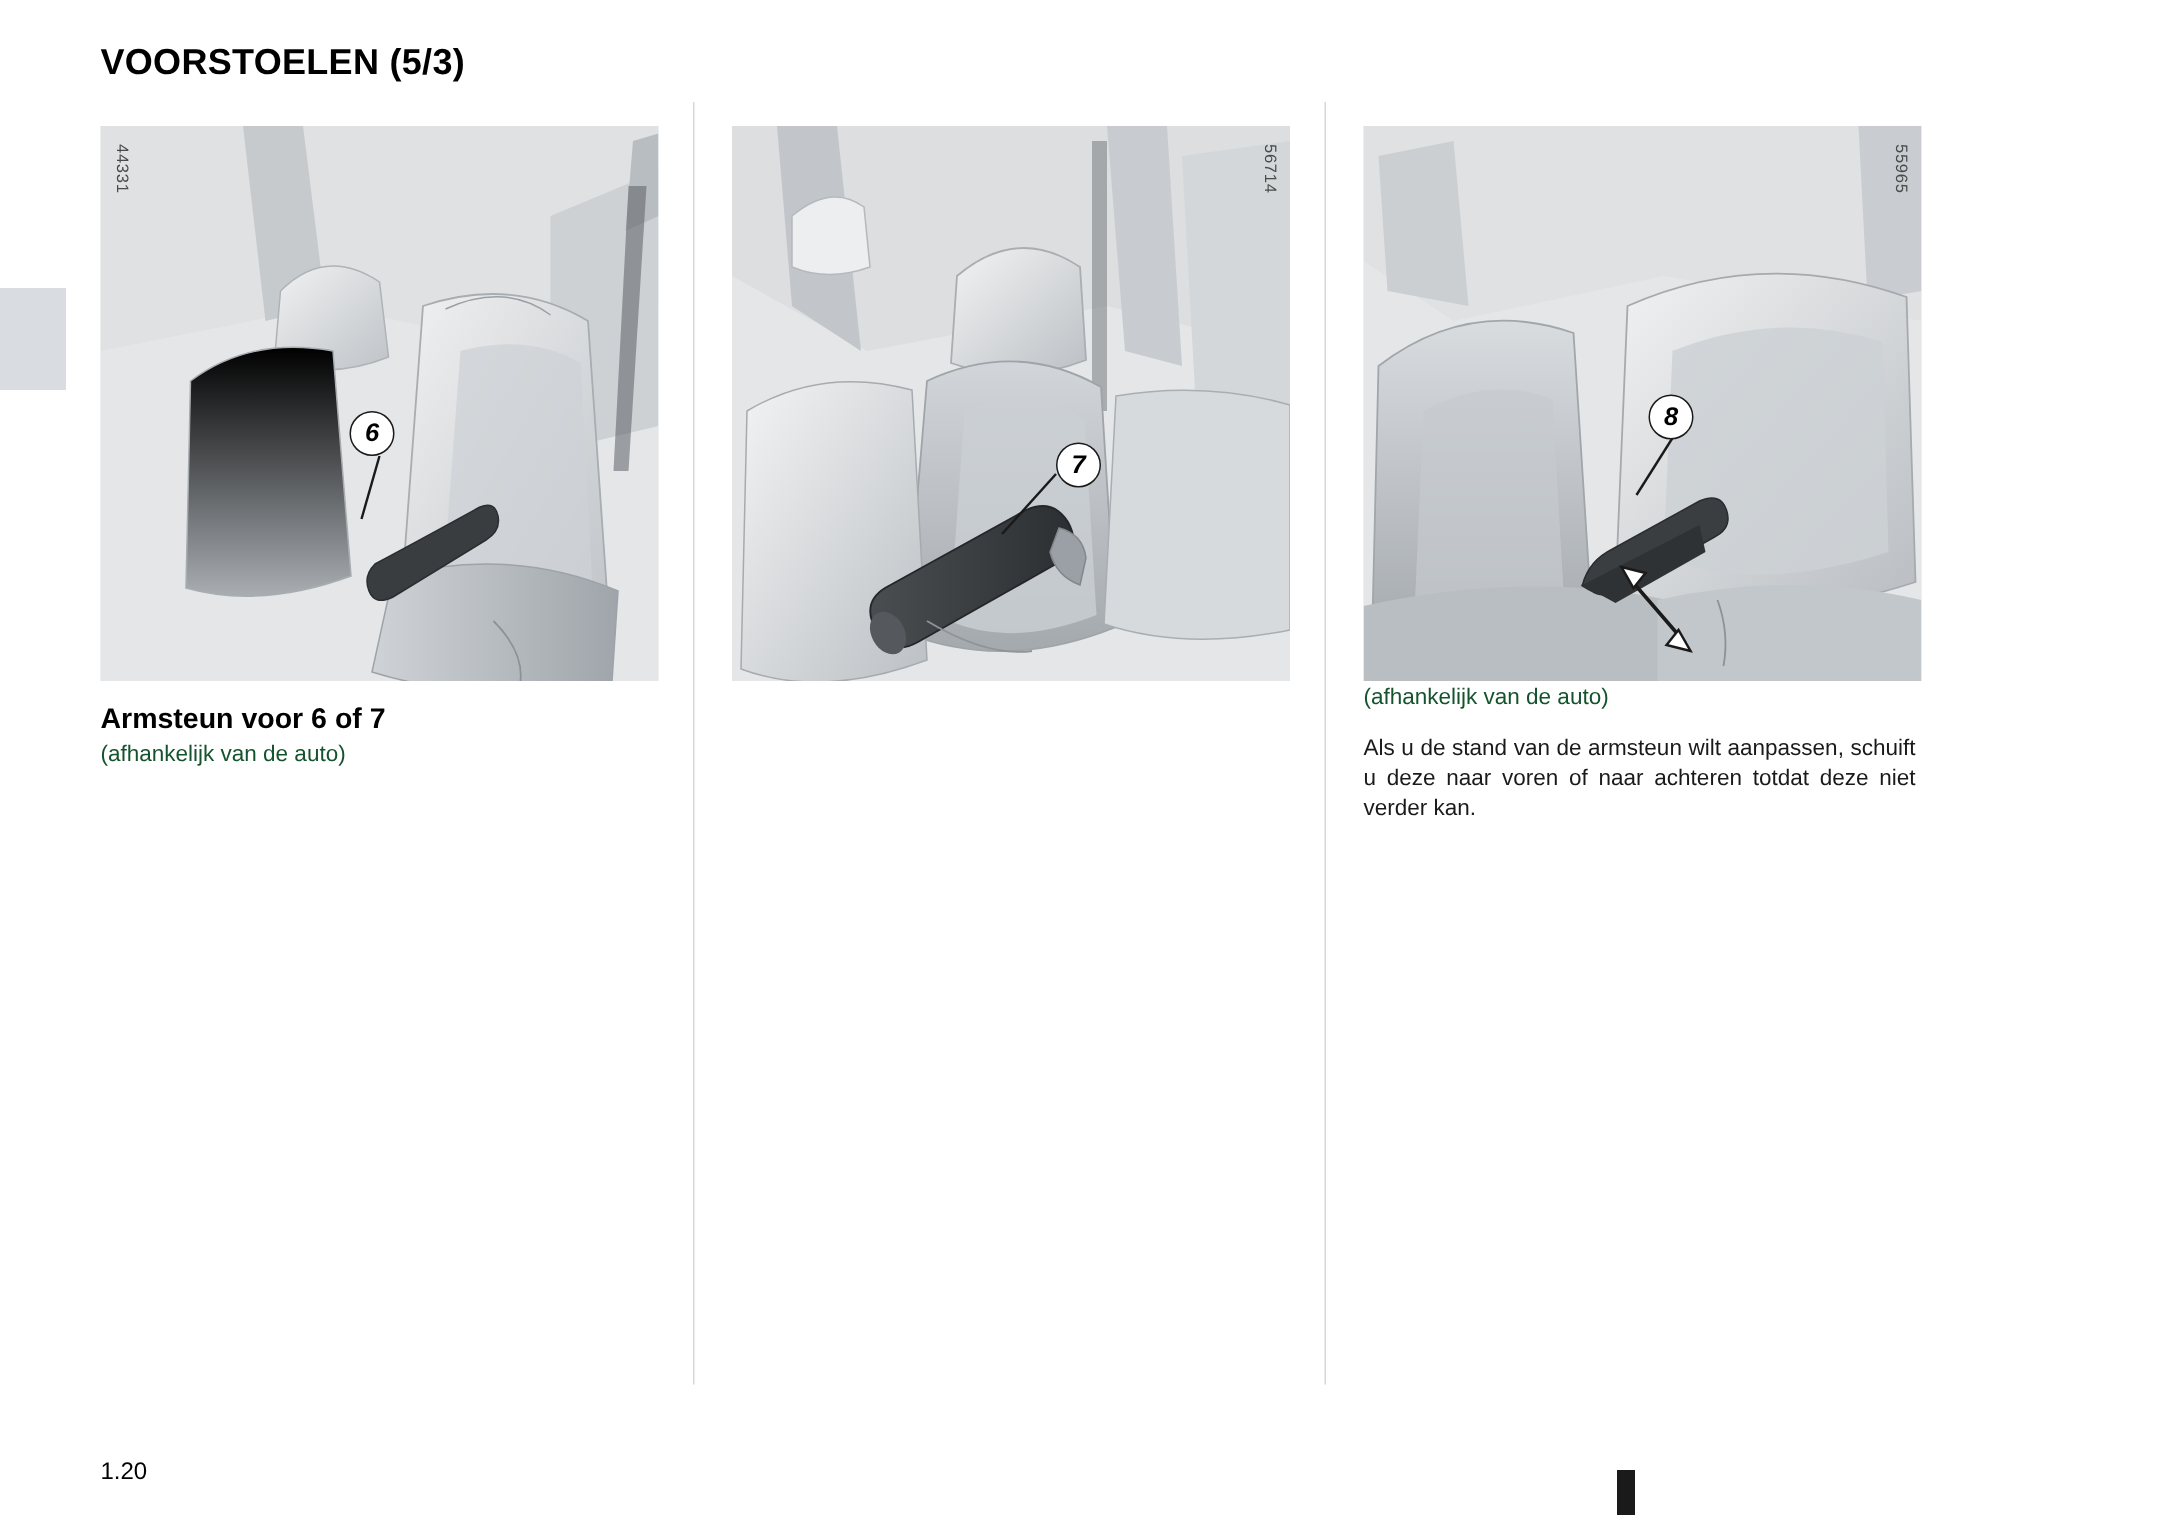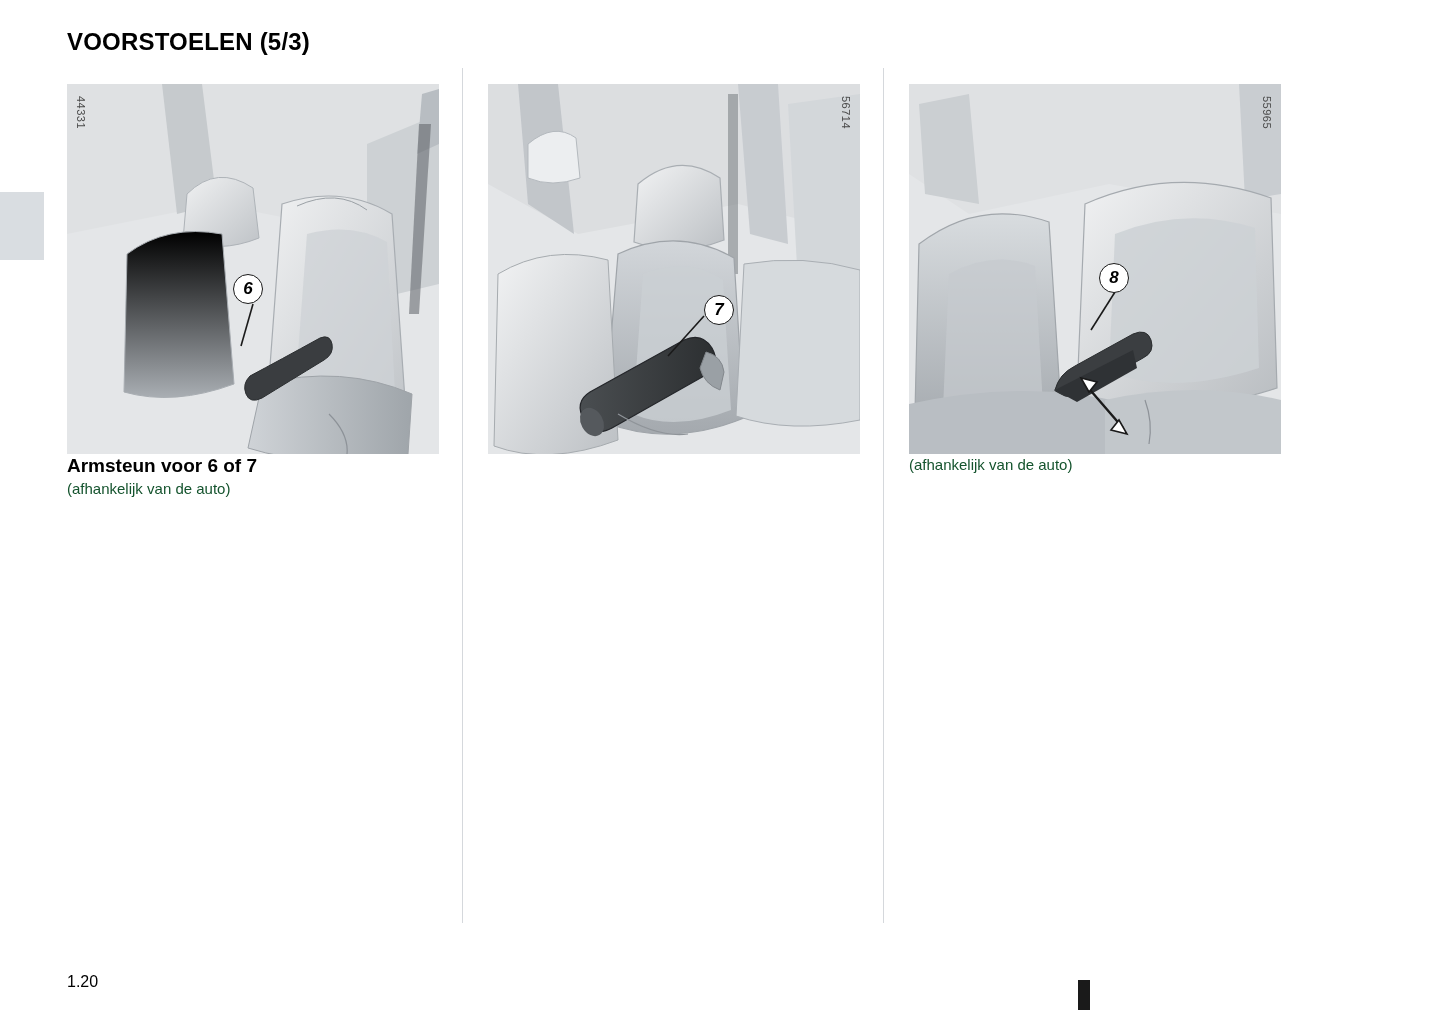--- a/index.html
+++ b/index.html
@@ -106,20 +106,21 @@
     font-weight: bold;
     font-style: italic;
     display: flex;
     align-items: center;
     justify-content: center;
     box-sizing: border-box;
   }
 
   
   .caption-title {
+    margin-top: 14px;
     font-size: 19px;
     font-weight: bold;
     color: #000;
     line-height: 1.25;
   }
   .caption-sub {
     margin-top: 2px;
     font-size: 15px;
     color: #14532d;
   }
@@ -299,16 +300,17 @@
       <path d="M218,350 l-16,-4 l8,-10 z" fill="#ffffff" stroke="#1a1a1a" stroke-width="1.6"></path>
 
       <line x1="206" y1="208" x2="182" y2="246" stroke="#1a1a1a" stroke-width="1.6"></line>
       <path d="M236,316 q8,22 4,44" stroke="#8d9298" stroke-width="1.2" fill="none"></path>
     </svg>
     <div class="callout" style="left:190px; top:179px;">8</div>
     <div class="fig-code">55965</div>
   </div>
 
   <div class="caption-sub">(afhankelijk van de auto)</div>
+  <div class="body-text">Als u de stand van de armsteun wilt aanpassen, schuift u deze naar voren of naar achteren totdat deze niet verder kan.</div>
 </div>
 
 <div class="page-number">1.20</div>
 <div class="footer-mark"></div>
 
 </body></html>

